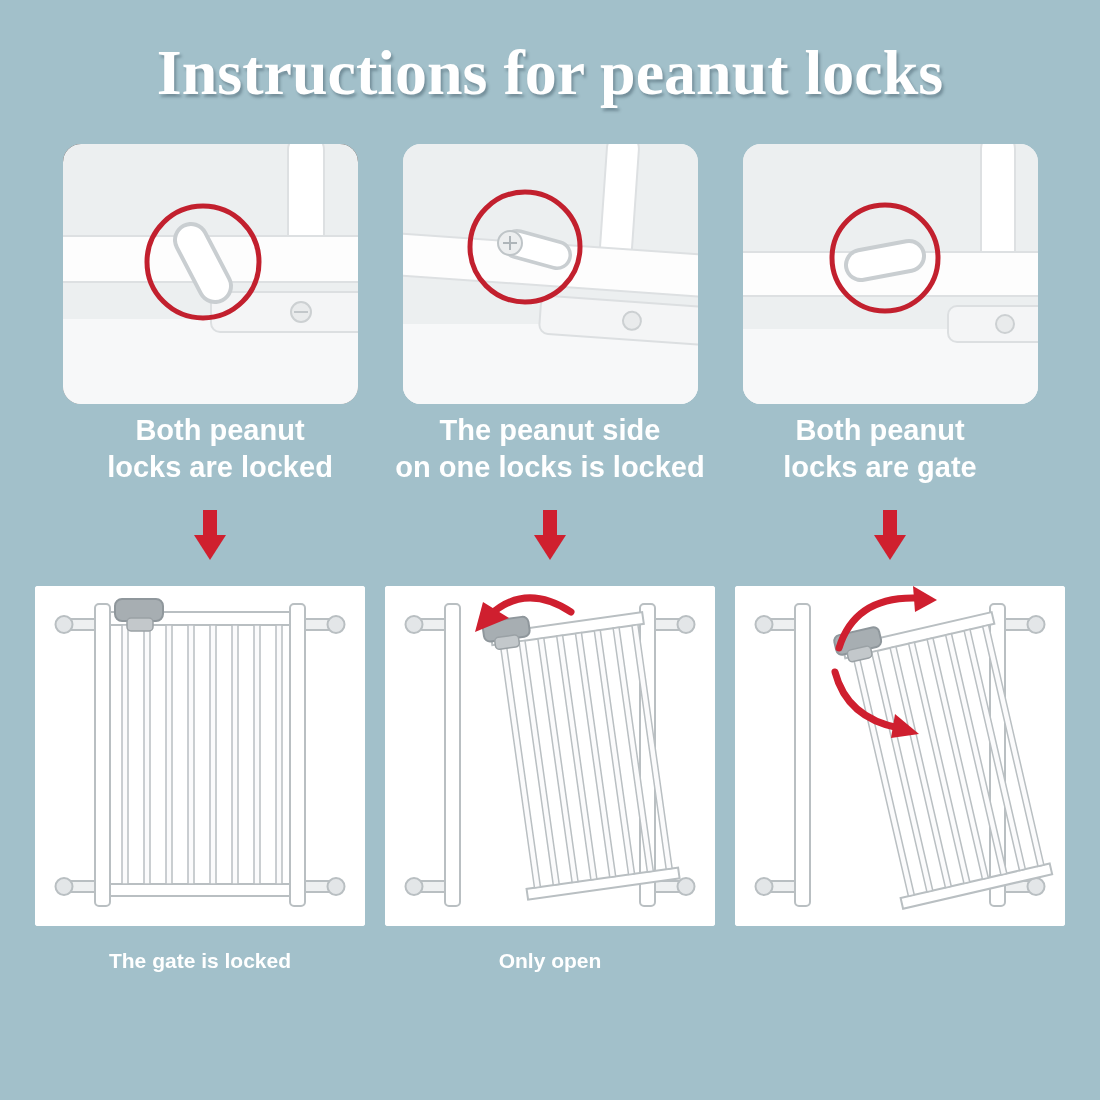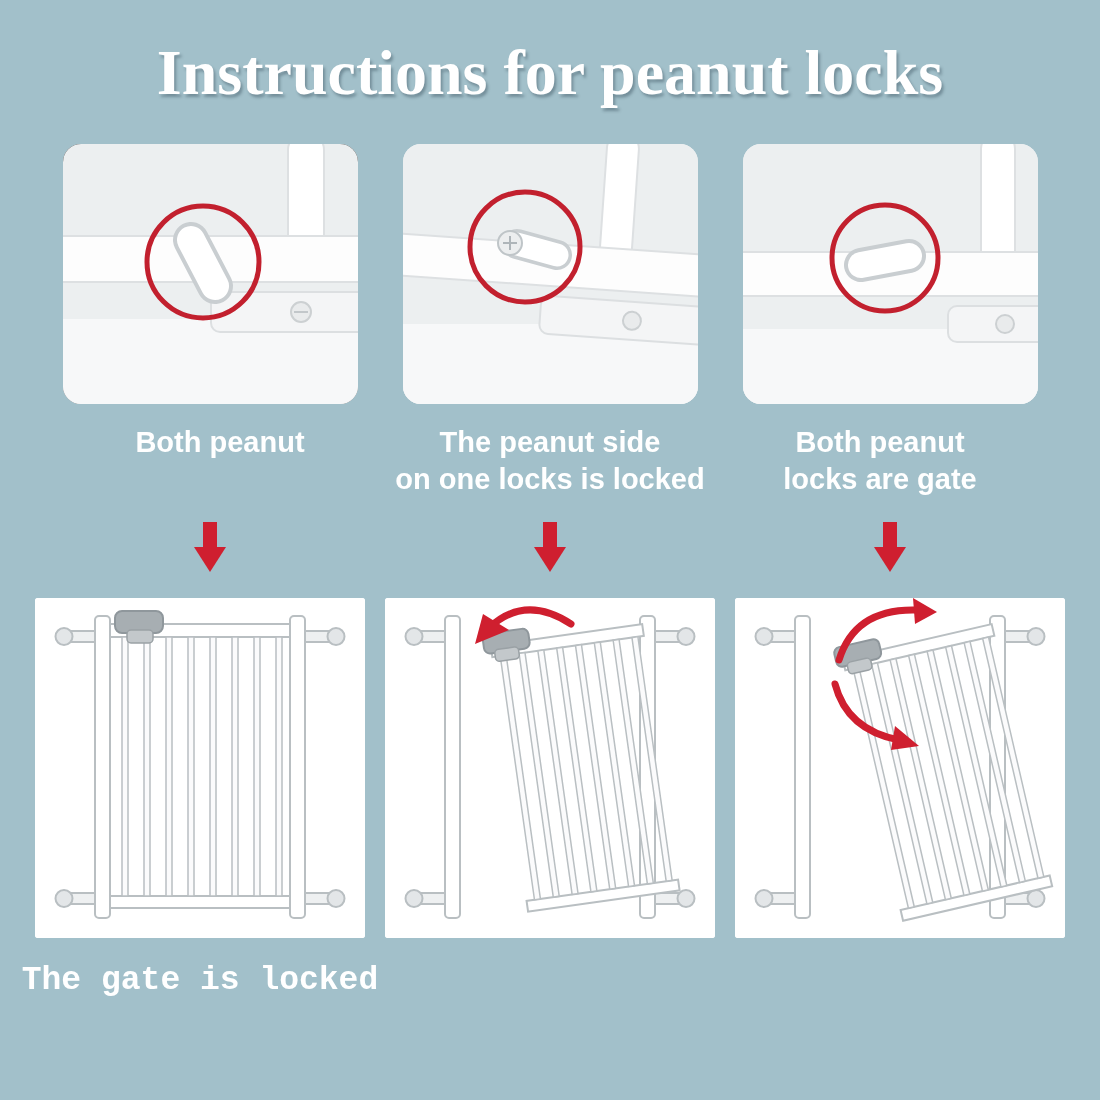--- a/index.html
+++ b/index.html
@@ -36,21 +36,21 @@
 
   .photos-row { margin-top:34px; }
   .photo-card {
     width:295px; height:260px;
     border-radius:18px;
     overflow:hidden;
     background:#eef0f1;
   }
   .photo-card svg { display:block; width:100%; height:100%; }
 
-  .captions-row { margin-top:20px;gap:35px; }
+  .captions-row { margin-top:8px;gap:35px; }
   .caption {
     display:flex; flex-direction:column; align-items:center;
     color:#ffffff;
     font-weight:bold;
     font-size:29px;
     line-height:1.28;
     text-align:center;
   }
   .caption span { white-space:nowrap; }
 
@@ -60,21 +60,21 @@
   .gates-row { margin-top:24px; }
   .gate-card {
     width:330px; height:340px;
     background:#ffffff;
     border-radius:3px;
     overflow:hidden;
   }
   .gate-card svg { display:block; width:100%; height:100%; }
 
   .bottom-captions { margin-top:22px; }
-  .caption-big { font-size:33px;font-family:Liberation Mono, monospace; }
+  .caption-big { font-size:21px; }
 </style>
 </head>
 <body>
 
 <div class="page">
 
   <div class="title">Instructions for peanut locks</div>
 
   <div class="row3-top photos-row">
 
@@ -130,20 +130,21 @@
           <line x1="118" y1="121" x2="166" y2="112" stroke="#ffffff" stroke-width="26" stroke-linecap="round"></line>
         </g>
         <circle cx="142" cy="114" r="53" fill="none" stroke="#c2202e" stroke-width="5"></circle>
       </svg>
     </div>
   </div>
 
   <div class="row3-top captions-row">
     <div class="caption">
       <span>Both peanut</span>
+      <span>locks are locked</span>
     </div>
     <div class="caption">
       <span>The peanut side</span>
       <span>on one locks is locked</span>
     </div>
     <div class="caption">
       <span>Both peanut</span>
       <span>locks are gate</span>
     </div>
   </div>
@@ -289,18 +290,19 @@
       </svg>
     </div>
   </div>
 
   <div class="row3-bottom bottom-captions">
     <div class="caption caption-big">
       <span>The gate is locked</span>
       <span></span>
     </div>
     <div class="caption caption-big">
+      <span>Only open</span>
     </div>
     <div class="caption caption-big">
     </div>
   </div>
 
 </div>
 
 </body></html>

